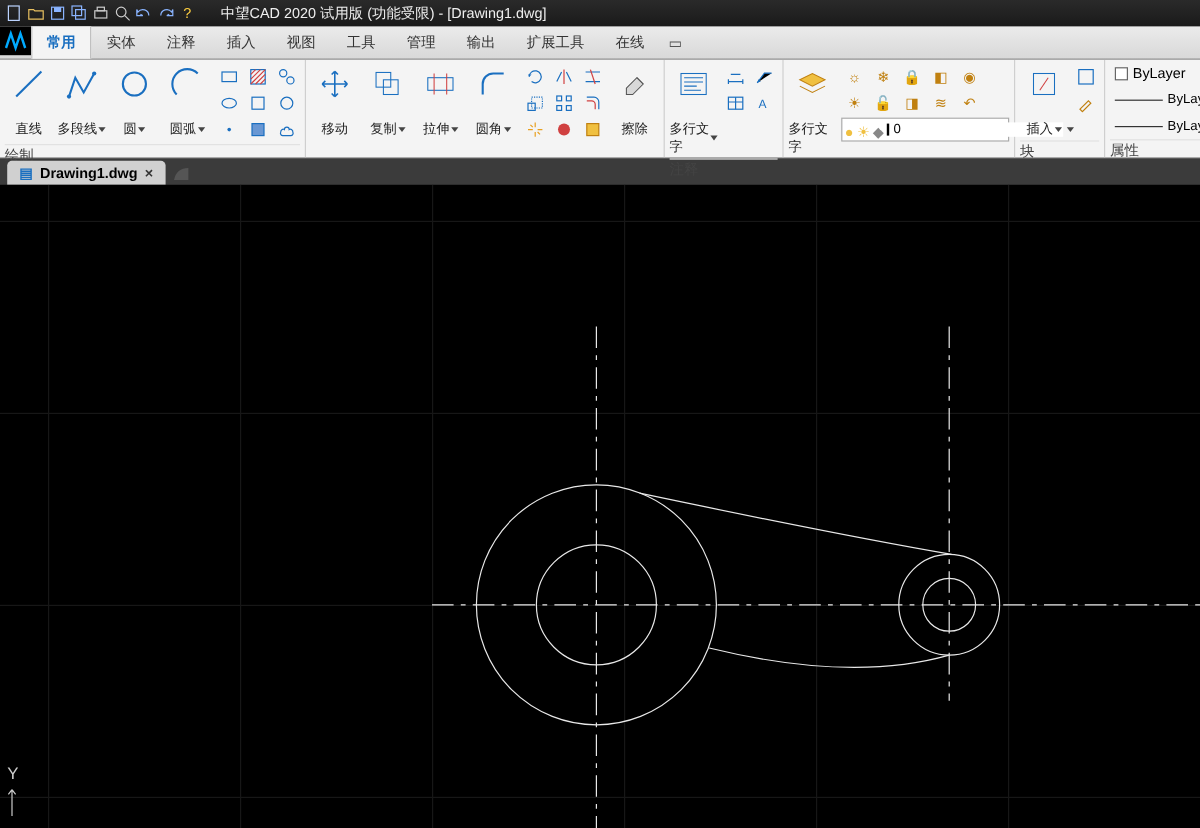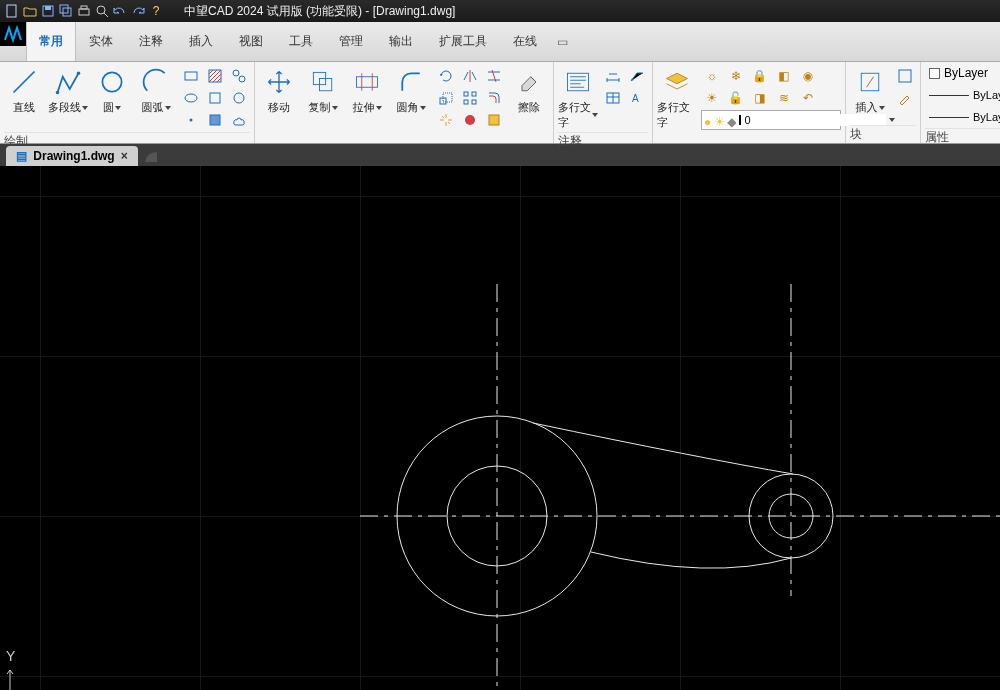--- a/index.html
+++ b/index.html
@@ -26,21 +26,21 @@
   display: flex; align-items: center; justify-content: center;
   color: #9ec2ff;
 }
 .titlebar .title-text {
   margin-left: 20px;
   color: #eee;
   font-size: 12px;
 }
 .menubar {
   background: linear-gradient(#ebebeb, #d8d8d8);
-  height: 40px;
+  height: 28px;
   display: flex;
   align-items: stretch;
   border-bottom: 1px solid #aaa;
 }
 .app-logo {
   width: 26px; height: 24px;
   background: #000;
   color: #0af;
   display: flex; align-items: center; justify-content: center;
   font-weight: bold;
@@ -90,21 +90,21 @@
 .big-btn {
   display: flex; flex-direction: column; align-items: center;
   width: 40px;
   cursor: pointer;
   padding-top: 2px;
 }
 .big-btn .ic {
   width: 32px; height: 32px;
   display: flex; align-items: center; justify-content: center;
 }
-.big-btn .lbl { font-size: 11px; color: #222; margin-top: 2px; display: flex; align-items: center; gap:1px;}
+.big-btn .lbl { font-size: 11px; color: #222; margin-top: 14px; display: flex; align-items: center; gap:1px;}
 .drop-arrow {
   width: 0; height: 0; border-left: 3px solid transparent;
   border-right: 3px solid transparent; border-top: 4px solid #444;
   display: inline-block;
 }
 .small-grid {
   display: grid;
   grid-template-columns: repeat(3, 22px);
   grid-auto-rows: 20px;
   gap: 2px;
@@ -236,21 +236,21 @@
           <path d="M12 10 a5 5 0 0 0 -9 -3 l-1 -2 v5 h5 l-2 -1" fill="none" stroke="#8ab4ff"></path>
         </svg>
       </span>
     <span class="qat-ic">
         <svg class="icon-sm" viewBox="0 0 16 16">
           <path d="M4 10 a5 5 0 0 1 9 -3 l1 -2 v5 h-5 l2 -1" fill="none" stroke="#8ab4ff"></path>
         </svg>
       </span>
     <span class="qat-ic" style="color:#ffd040;">?</span>
   </div>
-  <span class="title-text">中望CAD 2024 试用版 (功能受限) - [Drawing1.dwg]</span>
+  <span class="title-text">中望CAD 2020 试用版 (功能受限) - [Drawing1.dwg]</span>
 </div>
 
 <div class="menubar">
   <div class="app-logo">
     <svg width="20" height="20" viewBox="0 0 20 20">
         <path d="M2 16 L6 4 L10 16 L14 4 L18 16" fill="none" stroke="#0af" stroke-width="2"></path>
       </svg>
   </div>
   <div class="menu-item active">常用</div>
   <div class="menu-item">实体</div>

